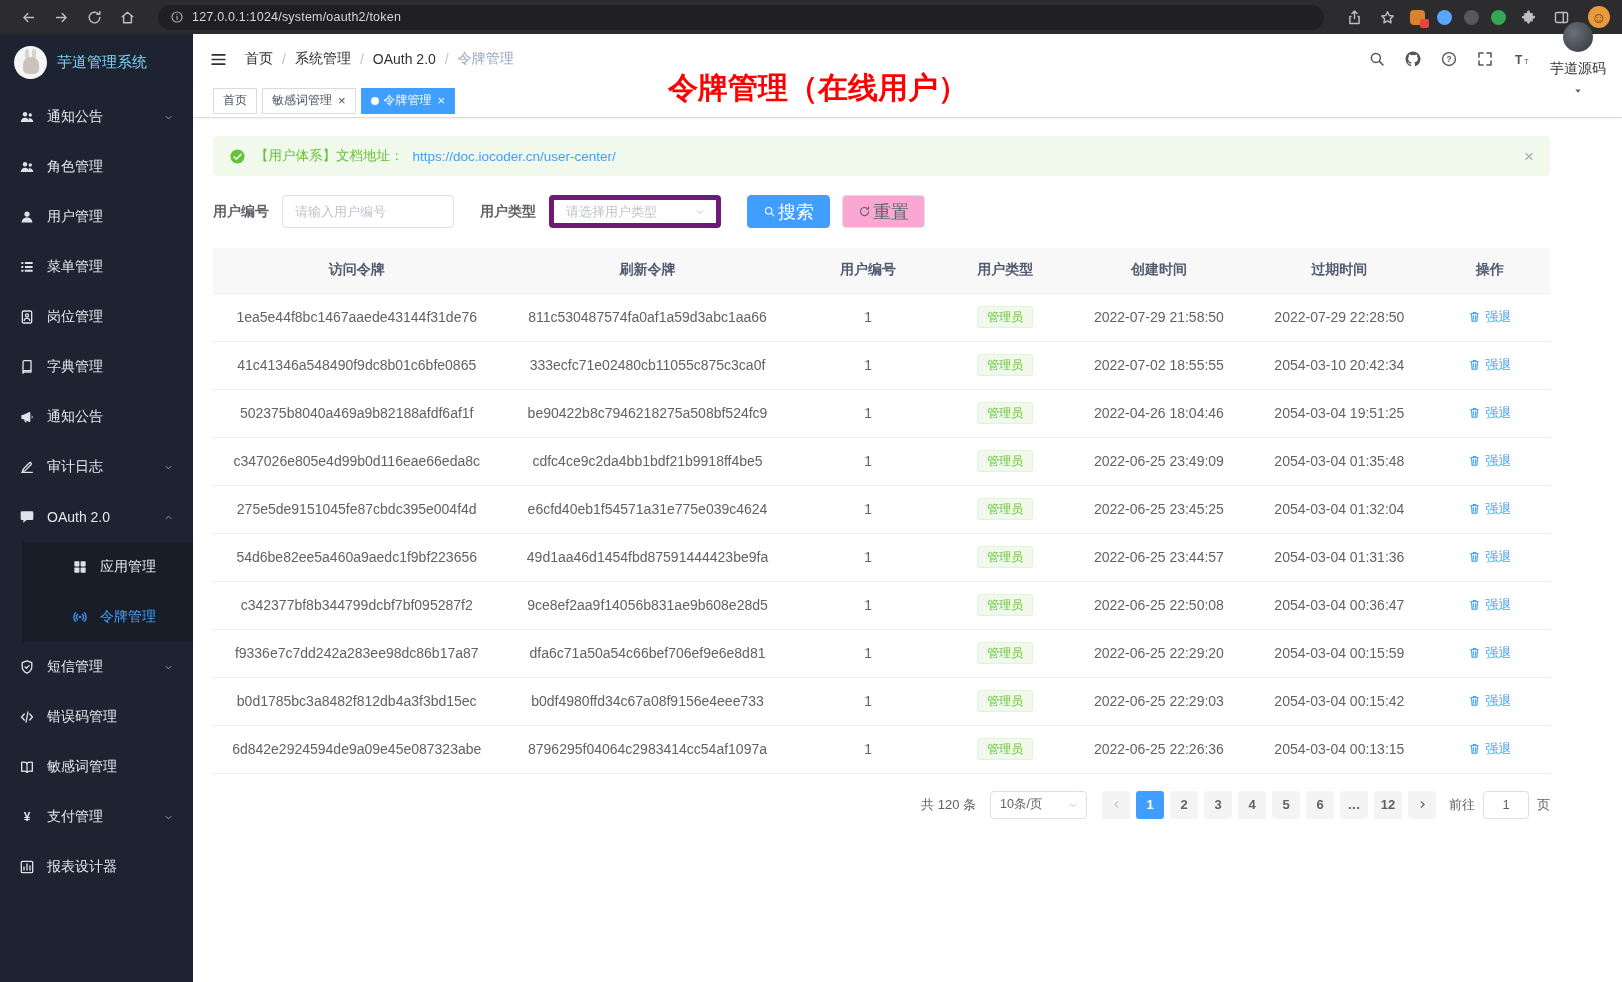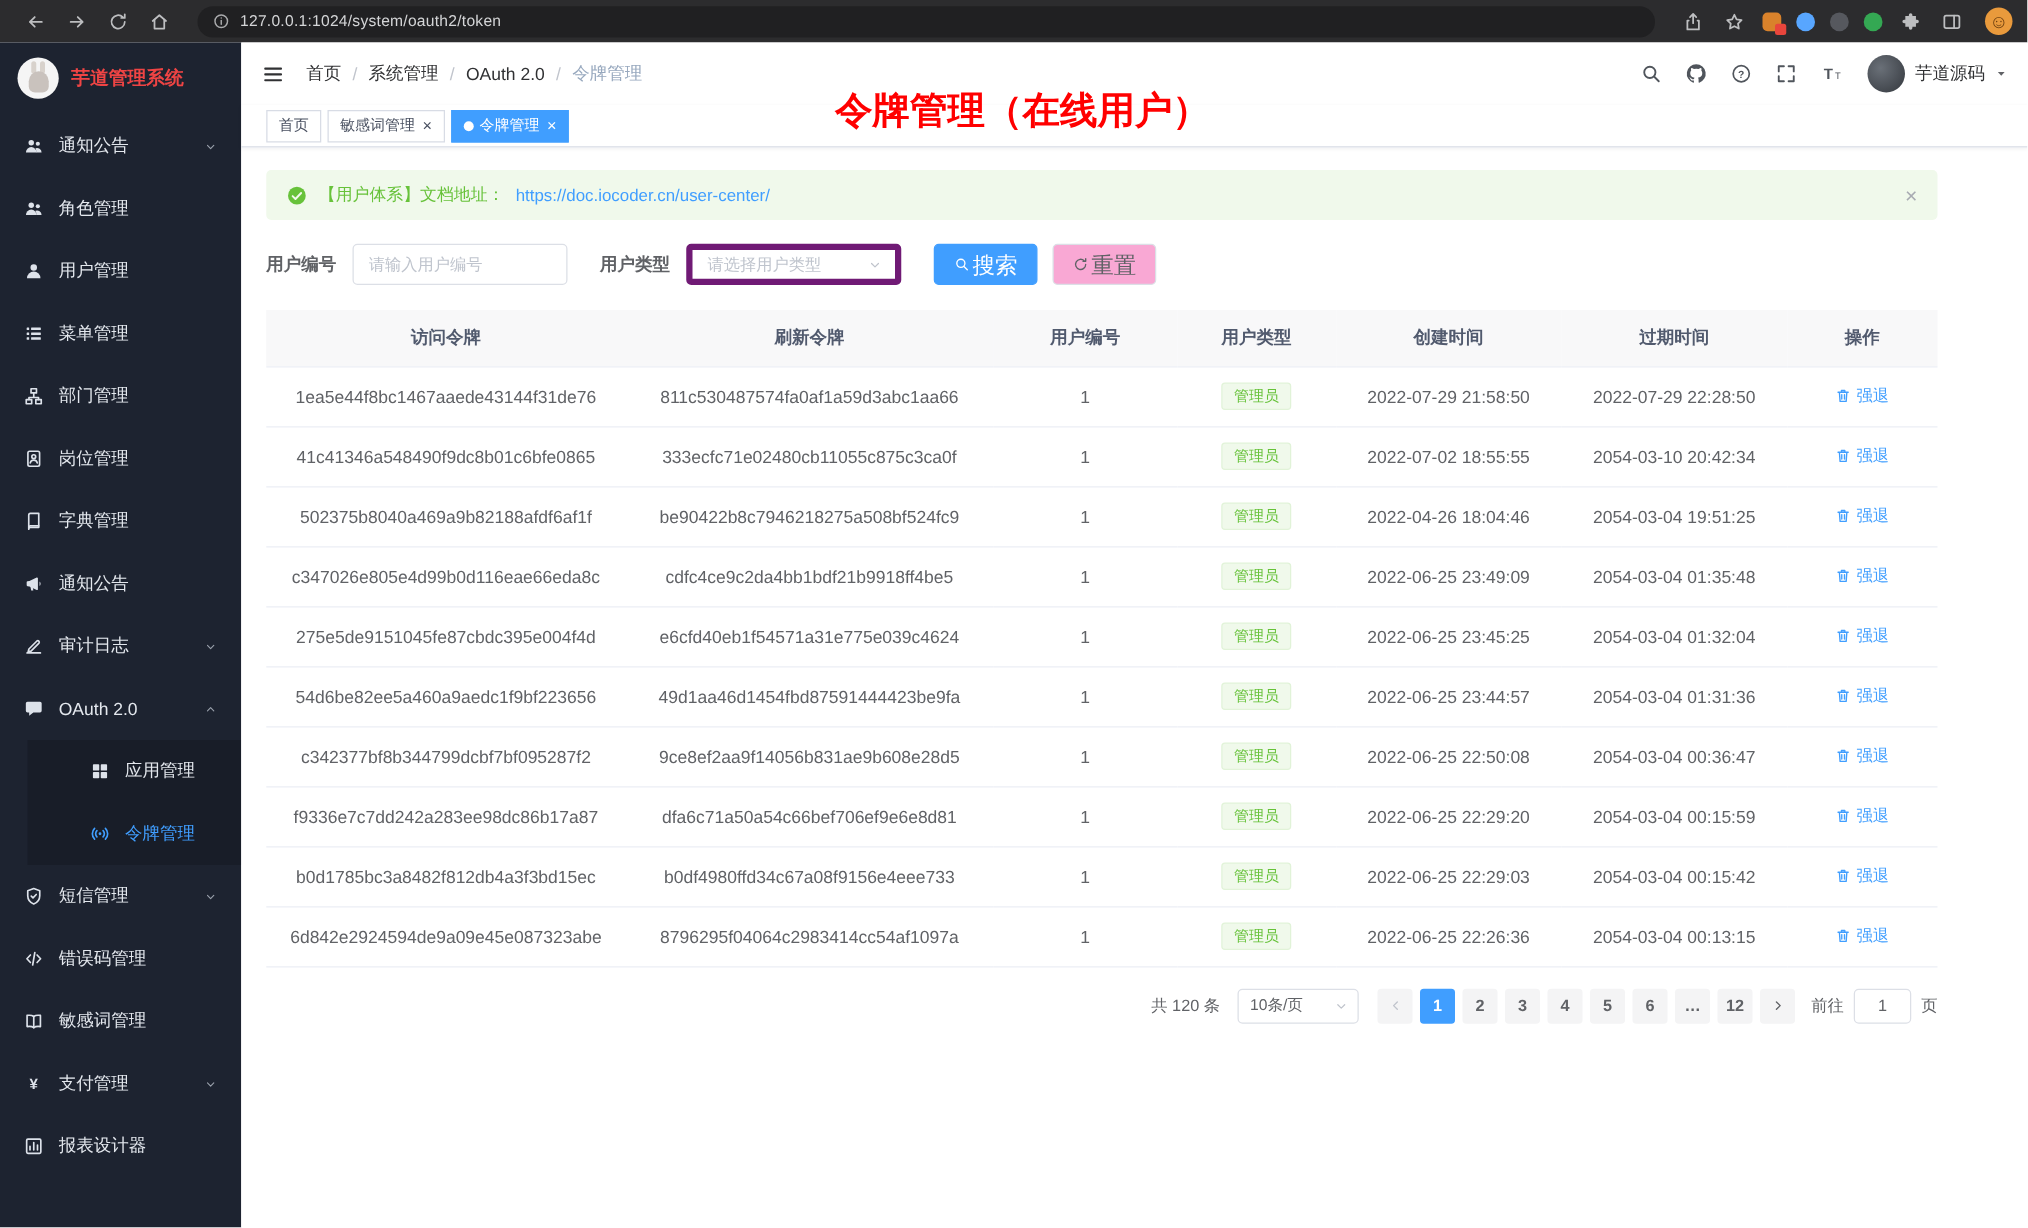--- a/index.html
+++ b/index.html
@@ -24,41 +24,41 @@
 .profile-dot{width:22px;height:22px;border-radius:50%;background:#e99a3c;margin-left:10px;display:flex;align-items:center;justify-content:center;color:#6b3d0e;font-size:15px;cursor:pointer;}
 .profile-dot::after{content:"☺";}
 
 
 .app{display:flex;height:948px;}
 .sidebar{width:193px;background:#1d2330;flex-shrink:0;display:flex;flex-direction:column;overflow:hidden;}
 .logo-row{height:56px;display:flex;align-items:center;gap:10px;padding:0 14px;flex-shrink:0;}
 .logo-avatar{width:33px;height:33px;border-radius:50%;background:#f5f5f5;position:relative;overflow:hidden;flex-shrink:0;}
 .logo-avatar::before{content:"";position:absolute;left:11px;top:3px;width:4px;height:10px;background:#d8d2cc;border-radius:2px;box-shadow:7px 0 0 #d8d2cc;}
 .logo-avatar::after{content:"";position:absolute;left:9px;top:11px;width:16px;height:17px;background:#c9c2bd;border-radius:8px 8px 5px 5px;}
-.logo-title{font-size:15px;font-weight:700;color:#ef4444;white-space:nowrap;}
+.logo-title{font-size:15px;font-weight:400;color:#7dd3fc;white-space:nowrap;}
 .menu{flex:1;padding-top:2px;}
 .menu-item{height:50px;display:flex;align-items:center;gap:12px;padding:0 19px;font-size:14px;color:#e4e8ee;cursor:pointer;}
 .mi-icon{width:16px;height:16px;color:#dde2ea;}
 .mi-label{flex:1;white-space:nowrap;overflow:hidden;}
 .mi-chev{width:11px;height:11px;color:#99a0ab;}
 .submenu{background:#181d28;margin-left:22px;}
 .submenu .menu-item{padding-left:50px;}
 .menu-item.active{color:#409eff;}
 .menu-item.active .mi-icon{color:#409eff;}
 
 .main{flex:1;min-width:0;display:flex;flex-direction:column;background:#fff;}
 .topbar{height:50px;display:flex;align-items:center;padding:0 16px;flex-shrink:0;}
 .hamburger{width:19px;height:19px;color:#303133;margin-right:17px;cursor:pointer;}
 .breadcrumb{display:flex;align-items:center;gap:9px;font-size:14px;color:#303133;}
 .crumb{cursor:pointer;white-space:nowrap;}
 .crumb.last{color:#97a8be;cursor:default;}
 .crumb-sep{color:#c0c4cc;}
 .topbar-right{margin-left:auto;display:flex;align-items:center;gap:18px;}
 .tb-icon{width:18px;height:18px;color:#50555c;cursor:pointer;}
-.user-chip{display:flex;align-items:center;gap:8px;cursor:pointer;margin-left:2px;}
+.user-chip{display:flex;align-items:center;gap:8px;cursor:pointer;margin-left:2px;flex-direction:column;}
 .avatar{width:30px;height:30px;border-radius:50%;background:radial-gradient(circle at 35% 35%,#6a7078,#33373d);}
 .user-name{font-size:14px;color:#303133;}
 .caret{width:10px;height:10px;color:#606266;}
 
 .tags-bar{height:34px;border-bottom:1px solid #d8dce5;box-shadow:0 1px 3px rgba(0,21,41,.06);display:flex;align-items:center;gap:5px;padding:0 20px;flex-shrink:0;}
 .tag{height:26px;display:inline-flex;align-items:center;gap:5px;padding:0 9px;border:1px solid #d8dce5;background:#fff;color:#495060;font-size:12px;cursor:pointer;white-space:nowrap;}
 .tag .dot{display:none;width:8px;height:8px;border-radius:50%;background:#fff;}
 .tag.active{background:#409eff;border-color:#409eff;color:#fff;}
 .tag.active .dot{display:inline-block;}
 .tag-close{font-size:13px;line-height:1;margin-left:1px;}
@@ -229,31 +229,20 @@
             <svg viewBox="0 0 24 24" fill="currentColor">
               <rect x="3.5" y="4.6" width="3" height="3" rx=".6"></rect>
               <rect x="8.8" y="4.6" width="11.7" height="3" rx=".6"></rect>
               <rect x="3.5" y="10.4" width="3" height="3" rx=".6"></rect>
               <rect x="8.8" y="10.4" width="11.7" height="3" rx=".6"></rect>
               <rect x="3.5" y="16.2" width="3" height="3" rx=".6"></rect>
               <rect x="8.8" y="16.2" width="11.7" height="3" rx=".6"></rect>
             </svg>
           </span>
           <span class="mi-label">菜单管理</span>
-        </div>
-        <div class="menu-item">
-          <span class="mi-icon" data-icon="tree">
-            <svg viewBox="0 0 24 24" fill="none" stroke="currentColor" stroke-width="2" stroke-linecap="round" stroke-linejoin="round">
-              <rect x="8.75" y="3" width="6.5" height="5"></rect>
-              <rect x="3" y="16" width="6.5" height="5"></rect>
-              <rect x="14.5" y="16" width="6.5" height="5"></rect>
-              <path d="M12 8v3.5M6.25 16v-2.5h11.5V16M12 11.5v2"></path>
-            </svg>
-          </span>
-          <span class="mi-label">部门管理</span>
         </div>
         <div class="menu-item">
           <span class="mi-icon" data-icon="badge">
             <svg viewBox="0 0 24 24" fill="none" stroke="currentColor" stroke-width="2" stroke-linecap="round" stroke-linejoin="round">
               <rect x="5" y="3" width="14" height="18" rx="2"></rect>
               <circle cx="12" cy="9.5" r="2.3"></circle>
               <path d="M7.8 17a4.3 4.3 0 0 1 8.4 0"></path>
             </svg>
           </span>
           <span class="mi-label">岗位管理</span>

